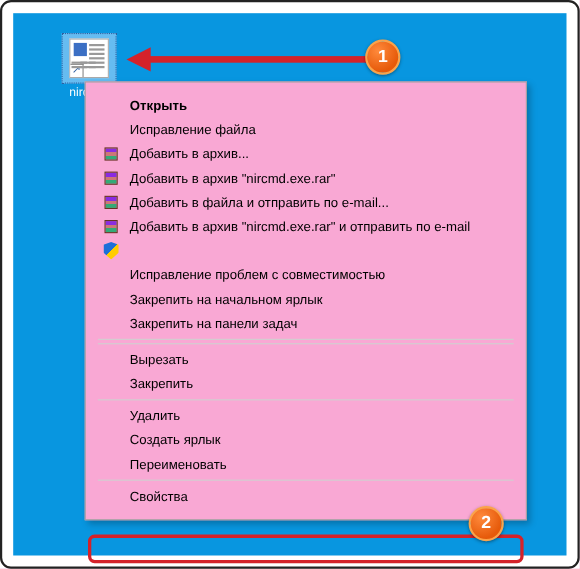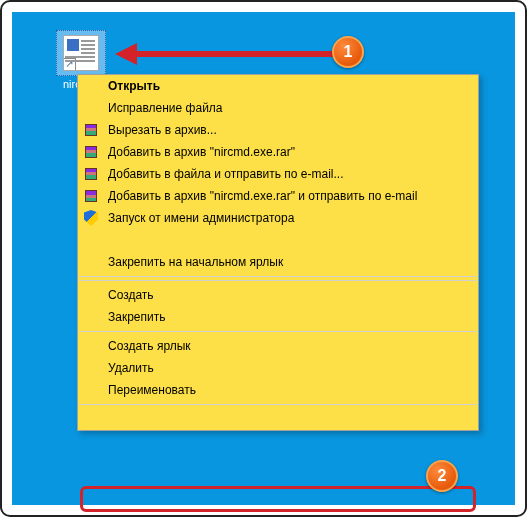--- a/index.html
+++ b/index.html
@@ -73,24 +73,24 @@
       border-right: 1px solid #888;
       font-size: 10px;
       line-height: 10px;
       color: #2e5fa0;
     }
     .context-menu {
       position: absolute;
       left: 65px;
       top: 62px;
       width: 402px;
-      background: #fde047;
+      background: #f9a8d4;
       border: 1px solid #a0a0a0;
       box-shadow: 3px 3px 6px rgba(0,0,0,0.25);
-      padding: 0;
+      padding: 10px;
     }
     .menu-item {
       display: flex;
       align-items: center;
       height: 22px;
       padding: 0 20px 0 2px;
       white-space: nowrap;
       cursor: default;
     }
     .menu-icon {
@@ -199,21 +199,21 @@
       <span class="menu-label menu-bold">Открыть</span>
     </div>
     <div class="menu-item">
       <span class="menu-icon"></span>
       <span class="menu-label">Исправление файла</span>
     </div>
     <div class="menu-item">
       <span class="menu-icon">
           <span class="icon-winrar"></span>
         </span>
-      <span class="menu-label">Вырезать в архив...</span>
+      <span class="menu-label">Добавить в архив...</span>
     </div>
     <div class="menu-item">
       <span class="menu-icon">
           <span class="icon-winrar"></span>
         </span>
       <span class="menu-label">Добавить в архив "nircmd.exe.rar"</span>
     </div>
     <div class="menu-item">
       <span class="menu-icon">
           <span class="icon-winrar"></span>
@@ -223,55 +223,60 @@
     <div class="menu-item">
       <span class="menu-icon">
           <span class="icon-winrar"></span>
         </span>
       <span class="menu-label">Добавить в архив "nircmd.exe.rar" и отправить по e-mail</span>
     </div>
     <div class="menu-item">
       <span class="menu-icon">
           <span class="icon-shield"></span>
         </span>
-      <span class="menu-label">Запуск от имени администратора</span>
-    </div>
-    <div class="menu-item">
-      <span class="menu-icon"></span>
+    </div>
+    <div class="menu-item">
+      <span class="menu-icon"></span>
+      <span class="menu-label">Исправление проблем с совместимостью</span>
     </div>
     <div class="menu-item">
       <span class="menu-icon"></span>
       <span class="menu-label">Закрепить на начальном ярлык</span>
     </div>
-    <div class="menu-sep"></div>
-    <div class="menu-sep"></div>
-    <div class="menu-item">
-      <span class="menu-icon"></span>
-      <span class="menu-label">Создать</span>
+    <div class="menu-item">
+      <span class="menu-icon"></span>
+      <span class="menu-label">Закрепить на панели задач</span>
+    </div>
+    <div class="menu-sep"></div>
+    <div class="menu-sep"></div>
+    <div class="menu-item">
+      <span class="menu-icon"></span>
+      <span class="menu-label">Вырезать</span>
     </div>
     <div class="menu-item">
       <span class="menu-icon"></span>
       <span class="menu-label">Закрепить</span>
     </div>
     <div class="menu-sep"></div>
     <div class="menu-item">
       <span class="menu-icon"></span>
+      <span class="menu-label">Удалить</span>
+    </div>
+    <div class="menu-item">
+      <span class="menu-icon"></span>
       <span class="menu-label">Создать ярлык</span>
     </div>
     <div class="menu-item">
       <span class="menu-icon"></span>
-      <span class="menu-label">Удалить</span>
-    </div>
-    <div class="menu-item">
-      <span class="menu-icon"></span>
       <span class="menu-label">Переименовать</span>
     </div>
     <div class="menu-sep"></div>
     <div class="menu-item">
       <span class="menu-icon"></span>
+      <span class="menu-label">Свойства</span>
     </div>
   </div>
 
   <div class="callout-arrow">
     <div class="ca-line"></div>
     <div class="ca-head"></div>
   </div>
   <div class="callout-badge badge-1">1</div>
 
   <div class="highlight-box"></div>

